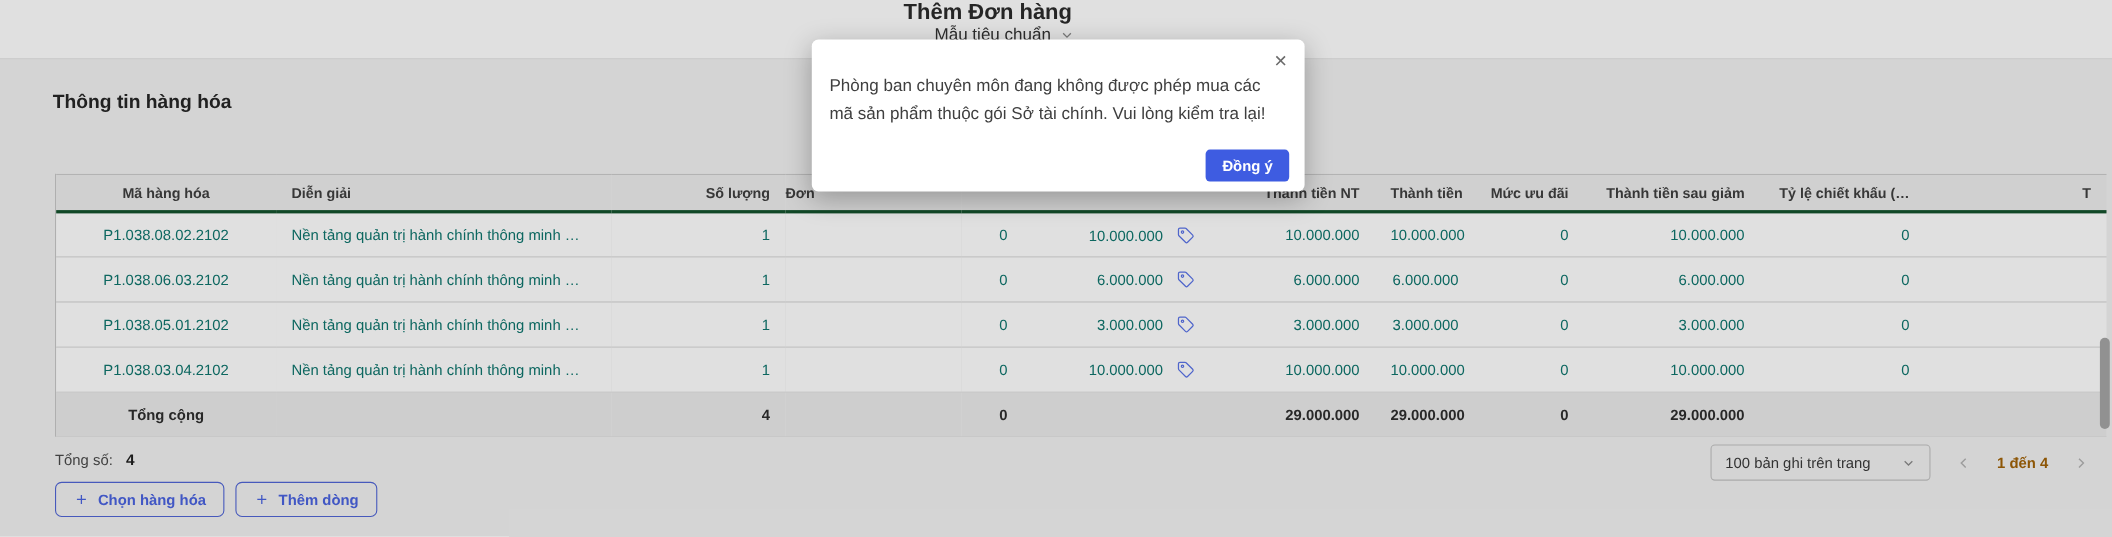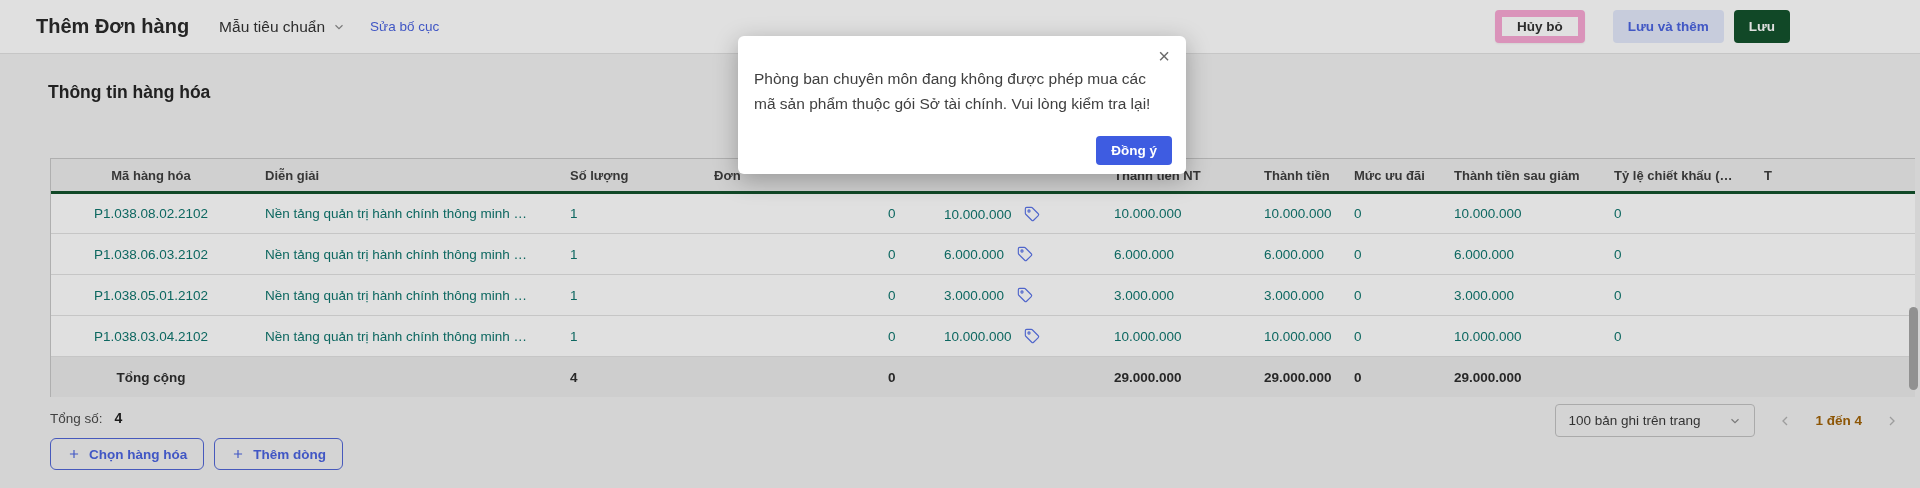--- a/index.html
+++ b/index.html
@@ -8,21 +8,21 @@
     position: relative;
     font-family: "Liberation Sans", "DejaVu Sans", sans-serif;
     background: #f2f2f2;
     color: #333;
   }
 
   
   .topbar {
     position: absolute; top: 0; left: 0; width: 1920px; height: 54px;
     background: #ffffff; border-bottom: 1px solid #e2e2e2;
-    display: flex; align-items: center; padding: 0 130px 0 36px;
+    display: flex; align-items: center; padding: 0 130px 0 36px; flex-direction: column;
   }
   .page-title { font-size: 20px; font-weight: 700; color: #2b2b2b; margin-right: 30px; }
   .template-selector { display: flex; align-items: center; gap: 7px; cursor: pointer; }
   .template-selector .lbl { font-size: 15.5px; color: #343434; }
   .chev { width: 14px; height: 14px; stroke: #8b8b8b; fill: none; stroke-width: 2; }
   .edit-layout { margin-left: 24px; font-size: 13.5px; color: #4a63e0; cursor: pointer; }
   .topbar .spacer { flex: 1; }
   .btn { height: 33px; border-radius: 4px; font-size: 13.5px; font-weight: 700;
          display: inline-flex; align-items: center; padding: 0 15px; cursor: pointer;
          font-family: inherit; border: none; }
@@ -42,21 +42,21 @@
   .table-wrap { position: absolute; left: 50px; top: 104px; width: 1870px; height: 239px; overflow: hidden; border-left: 1px solid #c8c8c8; }
   table { border-collapse: collapse; table-layout: fixed; width: 1864px; }
   th, td { padding: 0 14px; white-space: nowrap; overflow: hidden; }
   thead tr { height: 34px; background: #ededed; }
   thead th { font-size: 13px; font-weight: 700; color: #3f3f3f;
              border-top: 1px solid #c8c8c8; border-bottom: 3px solid #14532d; }
   tbody tr.data-row { height: 41px; background: #ffffff; border-bottom: 1px solid #e2e2e2; }
   tbody td { font-size: 13.5px; color: #0f766e; }
   tr.total-row { height: 41px; background: #ebebeb; border-top: 1px solid #c4c4c4; border-bottom: 1px solid #c4c4c4; }
   tr.total-row td { font-weight: 700; color: #2e2e2e; }
-  .al-l { text-align: left; } .al-c { text-align: center; } .al-r { text-align: left; }
+  .al-l { text-align: left; } .al-c { text-align: center; } .al-r { text-align: right; }
   .pad0 { padding-left: 0; }
   .icon-tag { width: 16px; height: 16px; stroke: #5b74e8; fill: none; stroke-width: 1.7;
               vertical-align: -3px; margin-left: 9px; cursor: pointer; }
 
   
   .total-count { position: absolute; left: 50px; top: 356px; font-size: 13.5px; color: #4a4a4a; }
   .total-count b { color: #1f1f1f; margin-left: 12px; font-size: 14px; }
   .action-buttons { position: absolute; left: 50px; top: 384px; display: flex; gap: 10px; }
   .btn-outline { height: 32px; border: 1px solid #5166d6; border-radius: 6px; background: transparent;
                  color: #4a63e0; font-size: 13.5px; font-weight: 700; font-family: inherit;

